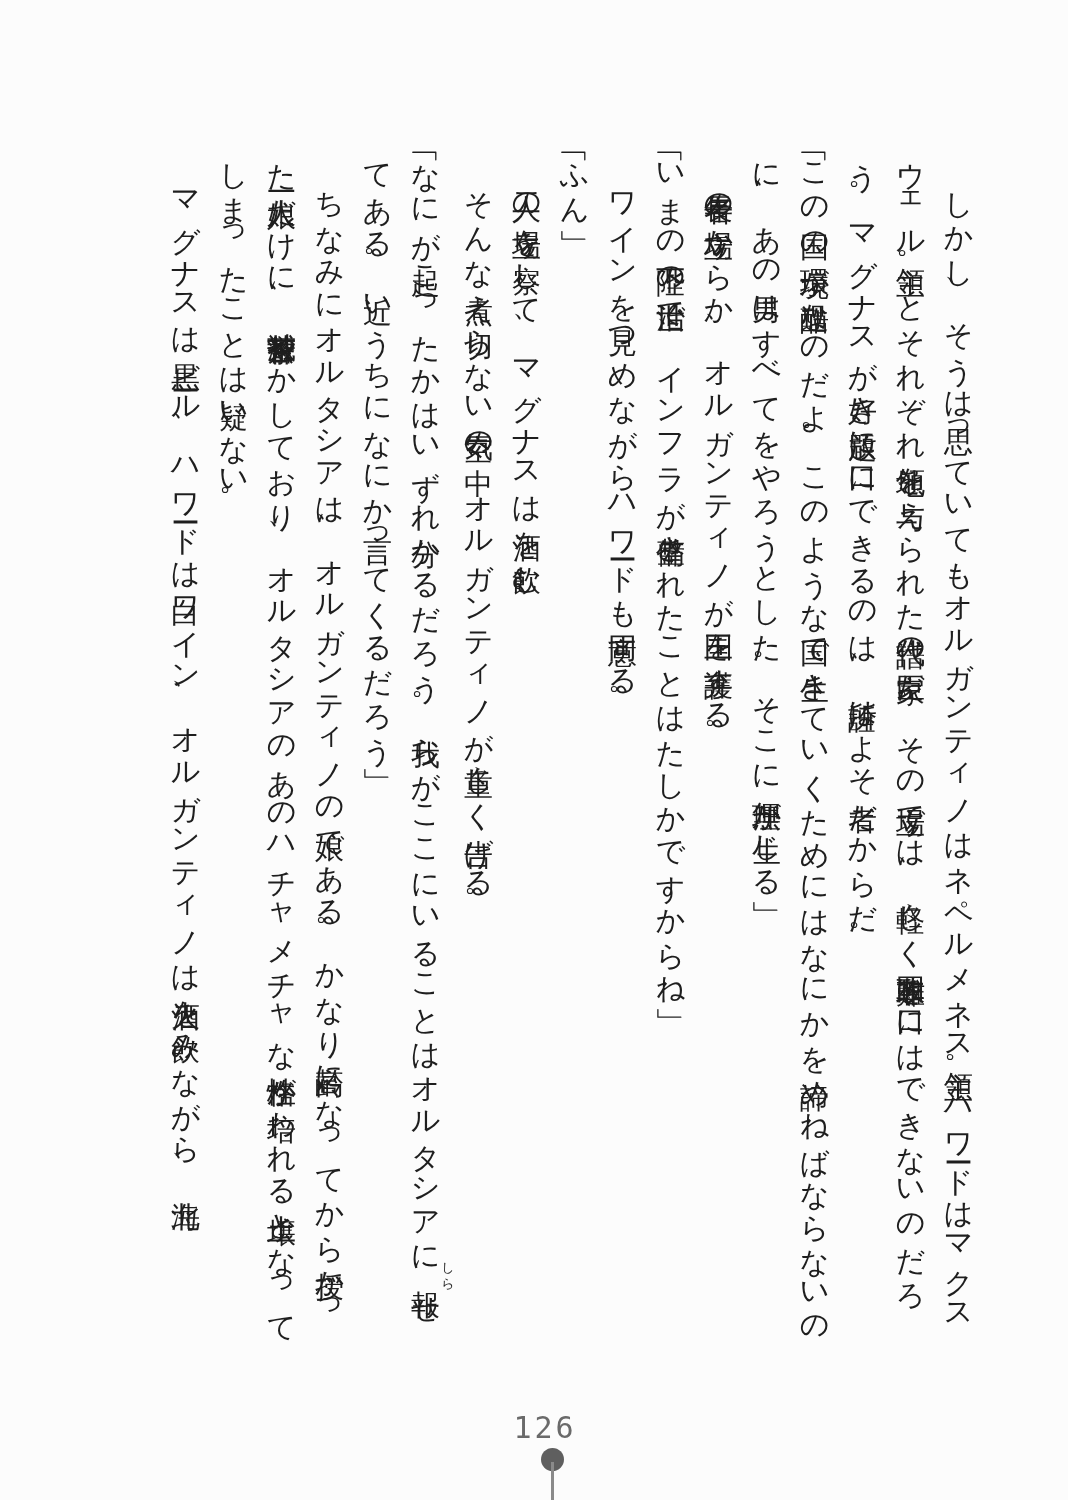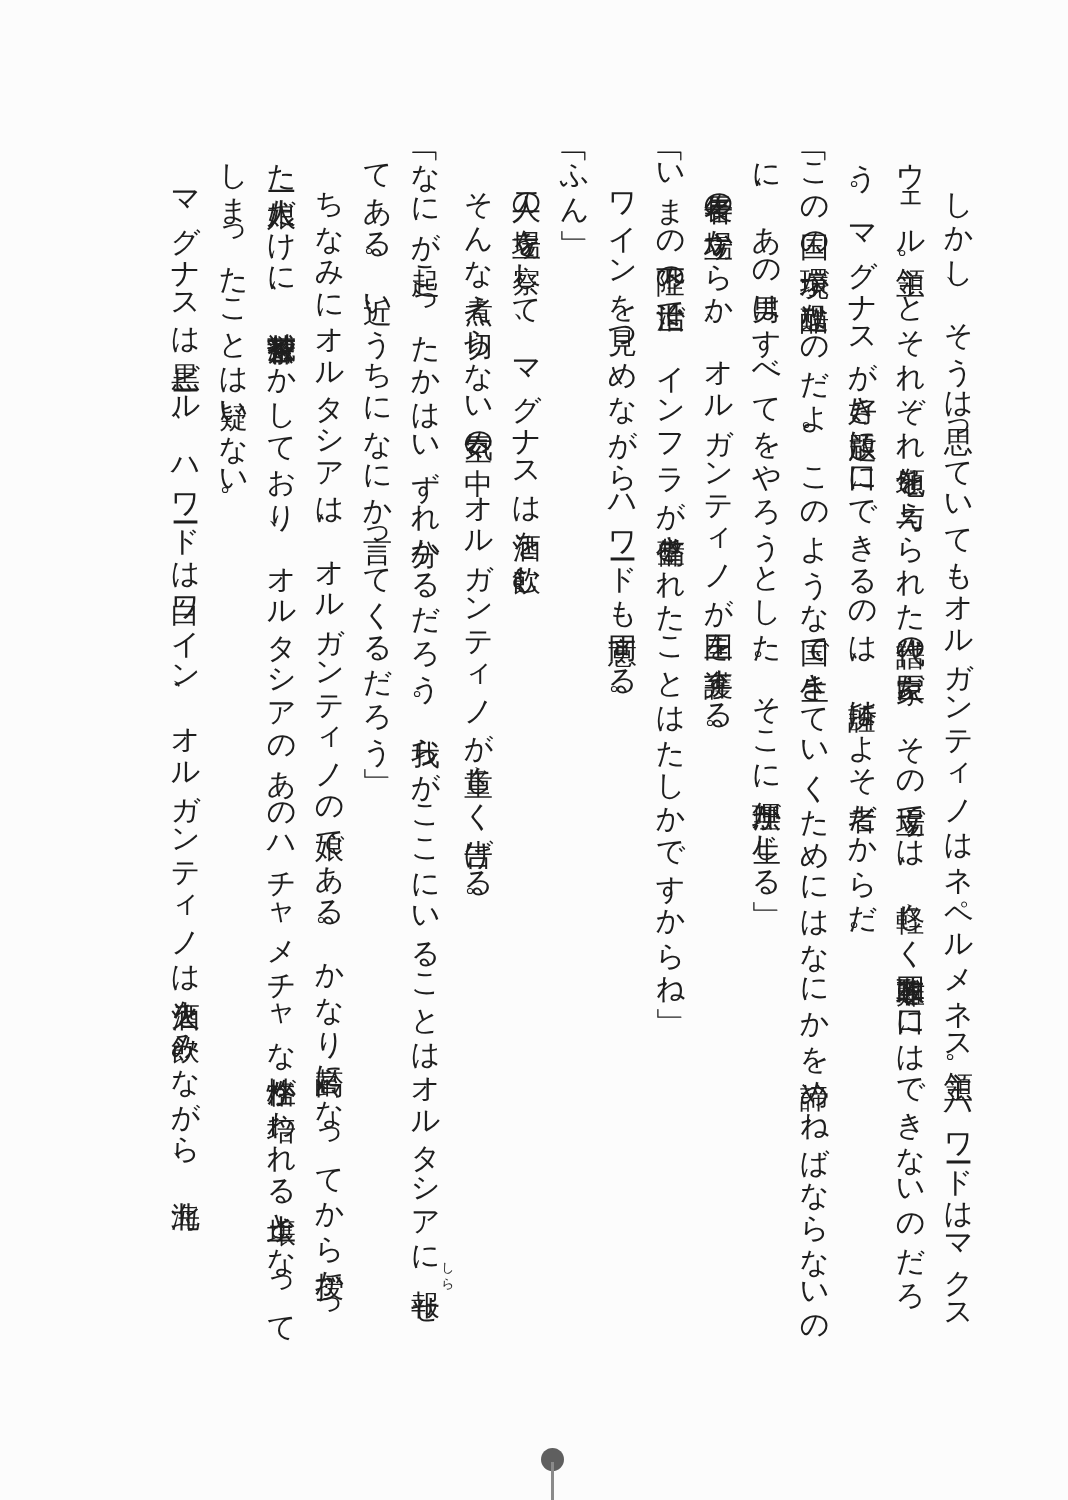--- a/index.html
+++ b/index.html
@@ -94,19 +94,20 @@
       <p>「いまの陛下の治世で、インフラが整備されたことはたしかですからね」</p>
       <p class="indent">ワインを見つめながらハワードも同意する。</p>
       <p>「ふん」</p>
       <p class="indent">二人の立場を察して、マグナスは酒を飲む。</p>
       <p class="indent">そんな煮え切らない空気の中、オルガンティノが重々しく告げる。</p>
       <p>「なにが起こったかはいずれ分かるだろう。我らがここにいることはオルタシアに<ruby>報<rt>しら</rt></ruby>せてある。近いうちになにか言ってくるだろう」</p>
       <p class="indent">ちなみにオルタシアは、オルガンティノの娘である。かなり高齢になってから授かった一人娘だけに、滅茶苦茶甘やかしており、オルタシアのあのハチャメチャな性格が培われる土壌となってしまったことは疑いない。</p>
       <p class="indent">マグナスは黒ビール、ハワードは白ワイン、オルガンティノは火酒を飲みながら、北海</p>
     </div>
 
+  <div class="page-number">126</div>
 
   <div class="pin-ornament">
     <div class="pin-head"></div>
     <div class="pin-line"></div>
   </div>
 
 </div>
 
 </body></html>

